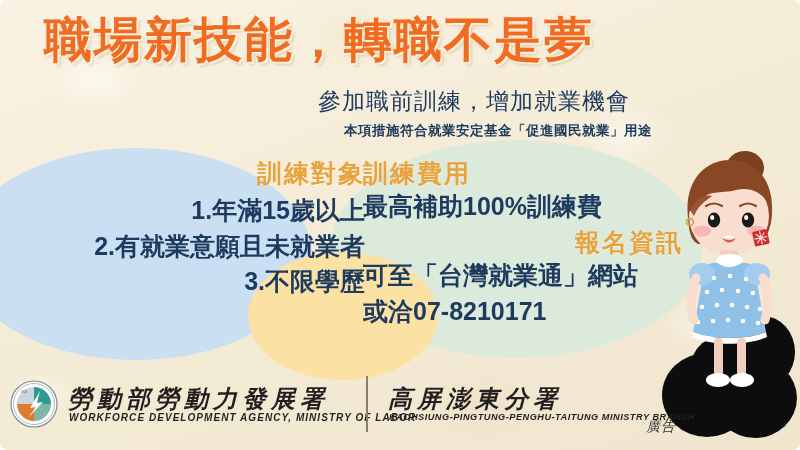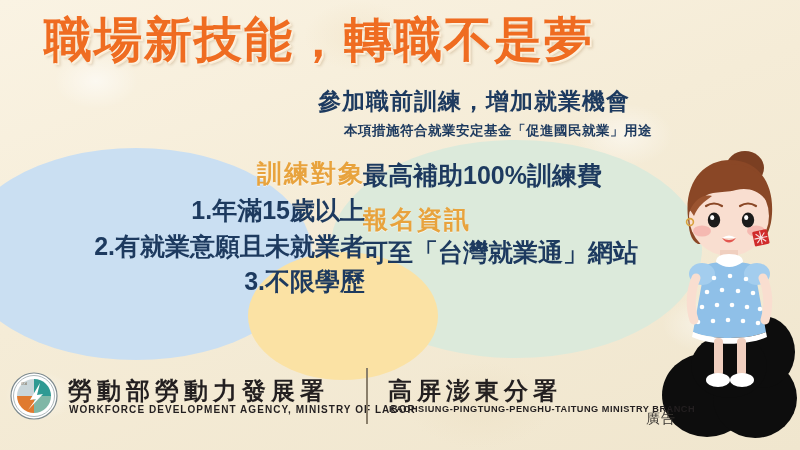--- a/index.html
+++ b/index.html
@@ -17,20 +17,21 @@
     background-color: #f6eedb;
     background-image:
       radial-gradient(ellipse 60px 40px at 12% 18%, rgba(255,255,255,0.55), rgba(255,255,255,0) 70%),
       radial-gradient(ellipse 80px 50px at 45% 8%,  rgba(243,231,206,0.8), rgba(255,255,255,0) 70%),
       radial-gradient(ellipse 70px 45px at 78% 30%, rgba(255,255,255,0.5), rgba(255,255,255,0) 70%),
       radial-gradient(ellipse 90px 55px at 30% 60%, rgba(240,228,202,0.75), rgba(255,255,255,0) 72%),
       radial-gradient(ellipse 60px 40px at 88% 72%, rgba(255,255,255,0.45), rgba(255,255,255,0) 70%),
       radial-gradient(ellipse 100px 60px at 60% 90%, rgba(238,226,199,0.7), rgba(255,255,255,0) 72%),
       radial-gradient(ellipse 50px 35px at 5% 88%,  rgba(255,255,255,0.5), rgba(255,255,255,0) 70%),
       linear-gradient(160deg, #faf3e3 0%, #f5ecd7 45%, #f0e6ce 100%);
+    border-radius: 7px;
   }
 
   
   .blob { position: absolute; border-radius: 50%; }
   #blob-blue  { left: -40px;  top: 148px; width: 352px; height: 212px; background: #cadff2; }
   #blob-green { left: 330px;  top: 140px; width: 372px; height: 218px; background: #dceadb; }
   #blob-yellow{ left: 248px;  top: 252px; width: 190px; height: 128px; background: #fbe2a4; }
 
   
   #headline {
@@ -43,21 +44,21 @@
     text-shadow:
        1px 1px 0 #fdf4e4,
        2px 2px 0 rgba(250,236,214,.95),
        3px 3px 3px rgba(160,120,70,.30);
     white-space: nowrap;
   }
   #subhead {
     position: absolute;
     left: 318px; top: 86px;
     font-size: 23px;
-    font-weight: bold;
+    font-weight: normal;
     letter-spacing: 1px;
     color: #1d3a5f;
     white-space: nowrap;
   }
   #note {
     position: absolute;
     left: 332px; top: 122px;
     font-size: 13.5px;
     font-weight: bold;
     letter-spacing: .5px;
@@ -82,31 +83,31 @@
   }
   .sec-line {
     font-size: 25px;
     font-weight: bold;
     color: #1d3a5f;
     letter-spacing: 0px;
     line-height: 1.42;
     white-space: nowrap;
   }
   #col-left .sec-head { margin-bottom: 4px; }
-  #col-right .sec-head.second { margin-top: 10px; }
+  #col-right .sec-head.second { margin-top: 2px; text-align: right; }
 
   
   #girl { position: absolute; left: 660px; top: 150px; width: 140px; height: 250px; }
   #girl svg { display:block; }
 
   
   #black-blob { position:absolute; left: 655px; top: 300px; width: 150px; height: 140px; }
 
   
-  #footer { position: absolute; left: 0; bottom: 16px; width: 684px; height: 76px; }
+  #footer { position: absolute; left: 0; bottom: 8px; width: 684px; height: 76px; font-style: italic; }
   #agency-logo { position: absolute; left: 10px; top: 14px; width: 48px; height: 48px; }
   #agency-zh {
     position: absolute; left: 68px; top: 17px;
     font-size: 24px; font-weight: bold; color: #231f20;
     letter-spacing: 5px; white-space: nowrap;
   }
   #agency-en {
     position: absolute; left: 69px; top: 46px;
     font-size: 10px; font-weight: bold; color: #231f20;
     letter-spacing: 1.05px; white-space: nowrap;
@@ -144,23 +145,25 @@
   <div id="note">本項措施符合就業安定基金「促進國民就業」用途</div>
 
   <div class="col" id="col-left">
     <div class="sec-head">訓練對象</div>
     <div class="sec-line">1.年滿15歲以上</div>
     <div class="sec-line">2.有就業意願且未就業者</div>
     <div class="sec-line">3.不限學歷</div>
   </div>
 
   <div class="col" id="col-right">
+    <div class="sec-head">訓練費用</div>
     <div class="sec-line">最高補助100%訓練費</div>
     <div class="sec-head second">報名資訊</div>
     <div class="sec-line">可至「台灣就業通」網站</div>
+    <div class="sec-line">或洽07-8210171</div>
   </div>
 
   <div id="black-blob">
     <svg width="150" height="140" viewBox="0 0 150 140" xmlns="http://www.w3.org/2000/svg">
       <g fill="#0d0d0d">
         <ellipse cx="52" cy="95" rx="45" ry="42"></ellipse>
         <ellipse cx="100" cy="98" rx="42" ry="40"></ellipse>
         <ellipse cx="108" cy="52" rx="32" ry="36"></ellipse>
         <ellipse cx="74" cy="66" rx="38" ry="32"></ellipse>
       </g>

